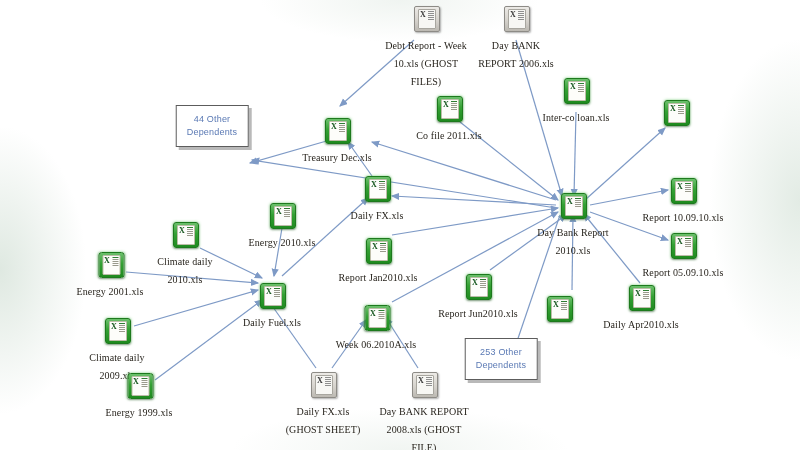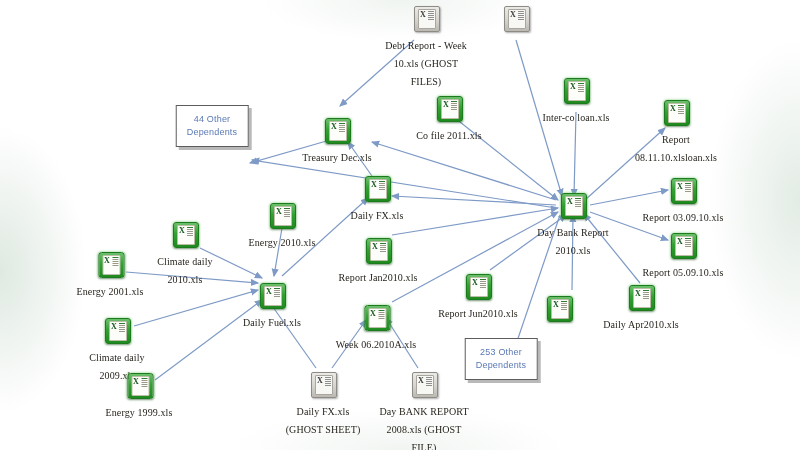--- a/index.html
+++ b/index.html
@@ -171,20 +171,22 @@
             <span class="xm">X</span>
             <div class="grid">
               <i></i>
               <i></i>
               <i></i>
               <i></i>
               <i></i>
             </div>
           </div>
         </div>
+        <div class="lbl">Day BANK
+REPORT 2006.xls</div>
       </div>
       <div class="node" style="left: 449px; top: 96px; width: 120px;">
         <div class="ico green">
           <div class="shell"></div>
           <div class="paper">
             <span class="xm">X</span>
             <div class="grid">
               <i></i>
               <i></i>
               <i></i>
@@ -218,22 +220,20 @@
             <span class="xm">X</span>
             <div class="grid">
               <i></i>
               <i></i>
               <i></i>
               <i></i>
               <i></i>
             </div>
           </div>
         </div>
-        <div class="lbl">Report
-08.11.10.xlsloan.xls</div>
       </div>
       <div class="node" style="left: 337px; top: 118px; width: 130px;">
         <div class="ico green">
           <div class="shell"></div>
           <div class="paper">
             <span class="xm">X</span>
             <div class="grid">
               <i></i>
               <i></i>
               <i></i>
@@ -251,21 +251,21 @@
             <span class="xm">X</span>
             <div class="grid">
               <i></i>
               <i></i>
               <i></i>
               <i></i>
               <i></i>
             </div>
           </div>
         </div>
-        <div class="lbl">Report 03.09.10.xls</div>
+        <div class="lbl">Report 10.09.10.xls</div>
       </div>
       <div class="node" style="left: 377px; top: 176px; width: 110px;">
         <div class="ico green">
           <div class="shell"></div>
           <div class="paper">
             <span class="xm">X</span>
             <div class="grid">
               <i></i>
               <i></i>
               <i></i>

